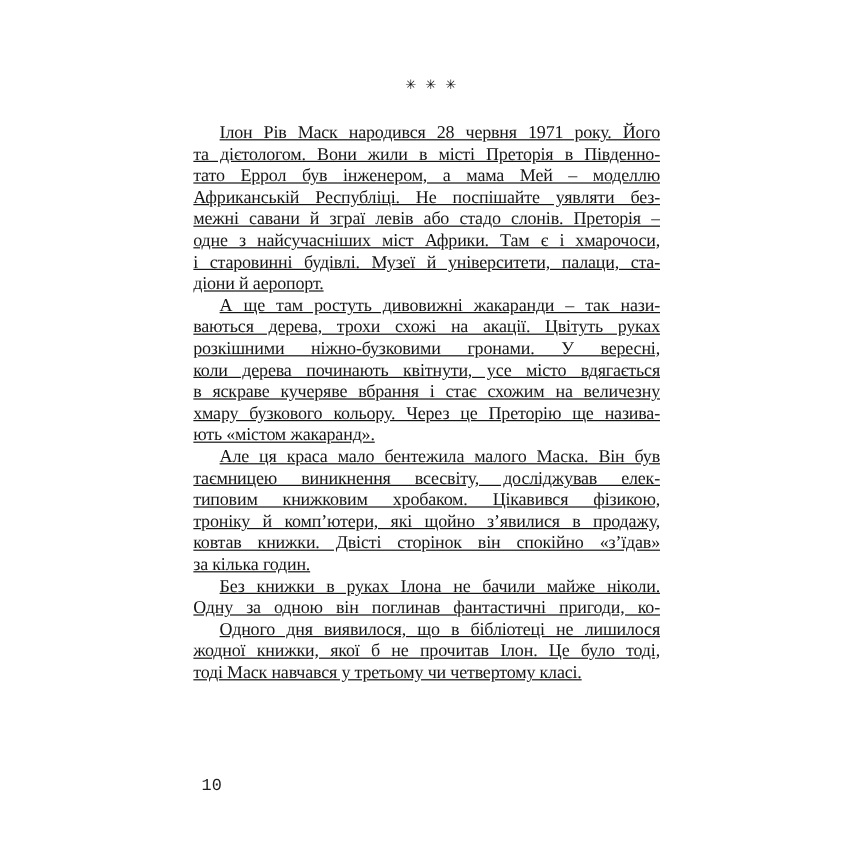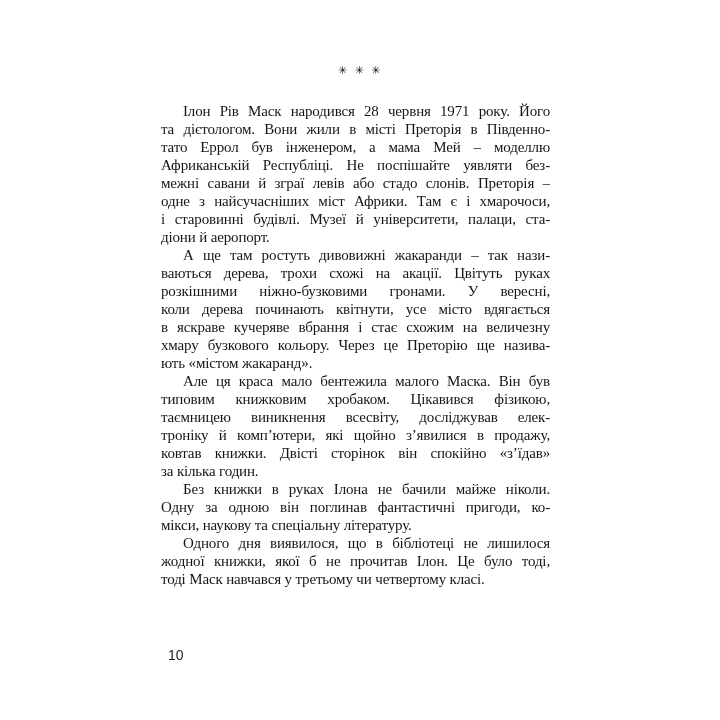--- a/index.html
+++ b/index.html
@@ -24,37 +24,37 @@
     letter-spacing: 2px;
     color: #111111;
   }
   .text-block {
     position: absolute;
     top: 102px; left: 161px; width: 389px;
     font-size: 15px;
     line-height: 18px;
     letter-spacing: -0.15px;
   }
-  .paragraph { margin: 0; }
+  .paragraph { margin: 0; text-decoration: underline; }
   .line {
     height: 18px;
     overflow: hidden;
     text-align: justify;
   }
   
   .line:not(.last)::after {
     content: "";
     display: inline-block;
     width: 100%;
   }
   .line.first { padding-left: 22px; }
   .page-number {
     position: absolute;
     left: 168px; top: 647px;
-    font-family: Liberation Sans, sans-serif;
+    font-family: Liberation Mono, monospace;
     font-size: 14px;
     color: #1d1d1d;
   }
 </style>
 </head>
 <body>
 
 <div class="page">
   <div class="separator">✳ ✳ ✳</div>
 
@@ -73,30 +73,29 @@
         <div class="line first">А ще там ростуть дивовижні жакаранди – так нази-</div>
         <div class="line">ваються дерева, трохи схожі на акації. Цвітуть руках</div>
         <div class="line">розкішними ніжно-бузковими гронами. У вересні,</div>
         <div class="line">коли дерева починають квітнути, усе місто вдягається</div>
         <div class="line">в яскраве кучеряве вбрання і стає схожим на величезну</div>
         <div class="line">хмару бузкового кольору. Через це Преторію ще назива-</div>
         <div class="line last">ють «містом жакаранд».</div>
       </div>
       <div class="paragraph">
         <div class="line first">Але ця краса мало бентежила малого Маска. Він був</div>
+        <div class="line">таємницею виникнення всесвіту, досліджував елек-</div>
         <div class="line">типовим книжковим хробаком. Цікавився фізикою,</div>
-        <div class="line">таємницею виникнення всесвіту, досліджував елек-</div>
         <div class="line">троніку й комп’ютери, які щойно з’явилися в продажу,</div>
         <div class="line">ковтав книжки. Двісті сторінок він спокійно «з’їдав»</div>
         <div class="line last">за кілька годин.</div>
       </div>
       <div class="paragraph">
         <div class="line first">Без книжки в руках Ілона не бачили майже ніколи.</div>
         <div class="line">Одну за одною він поглинав фантастичні пригоди, ко-</div>
-        <div class="line last">мікси, наукову та спеціальну літературу.</div>
       </div>
       <div class="paragraph">
         <div class="line first">Одного дня виявилося, що в бібліотеці не лишилося</div>
         <div class="line">жодної книжки, якої б не прочитав Ілон. Це було тоді,</div>
         <div class="line last">тоді Маск навчався у третьому чи четвертому класі.</div>
       </div>
     </div>
 
   <div class="page-number">10</div>
 </div>

